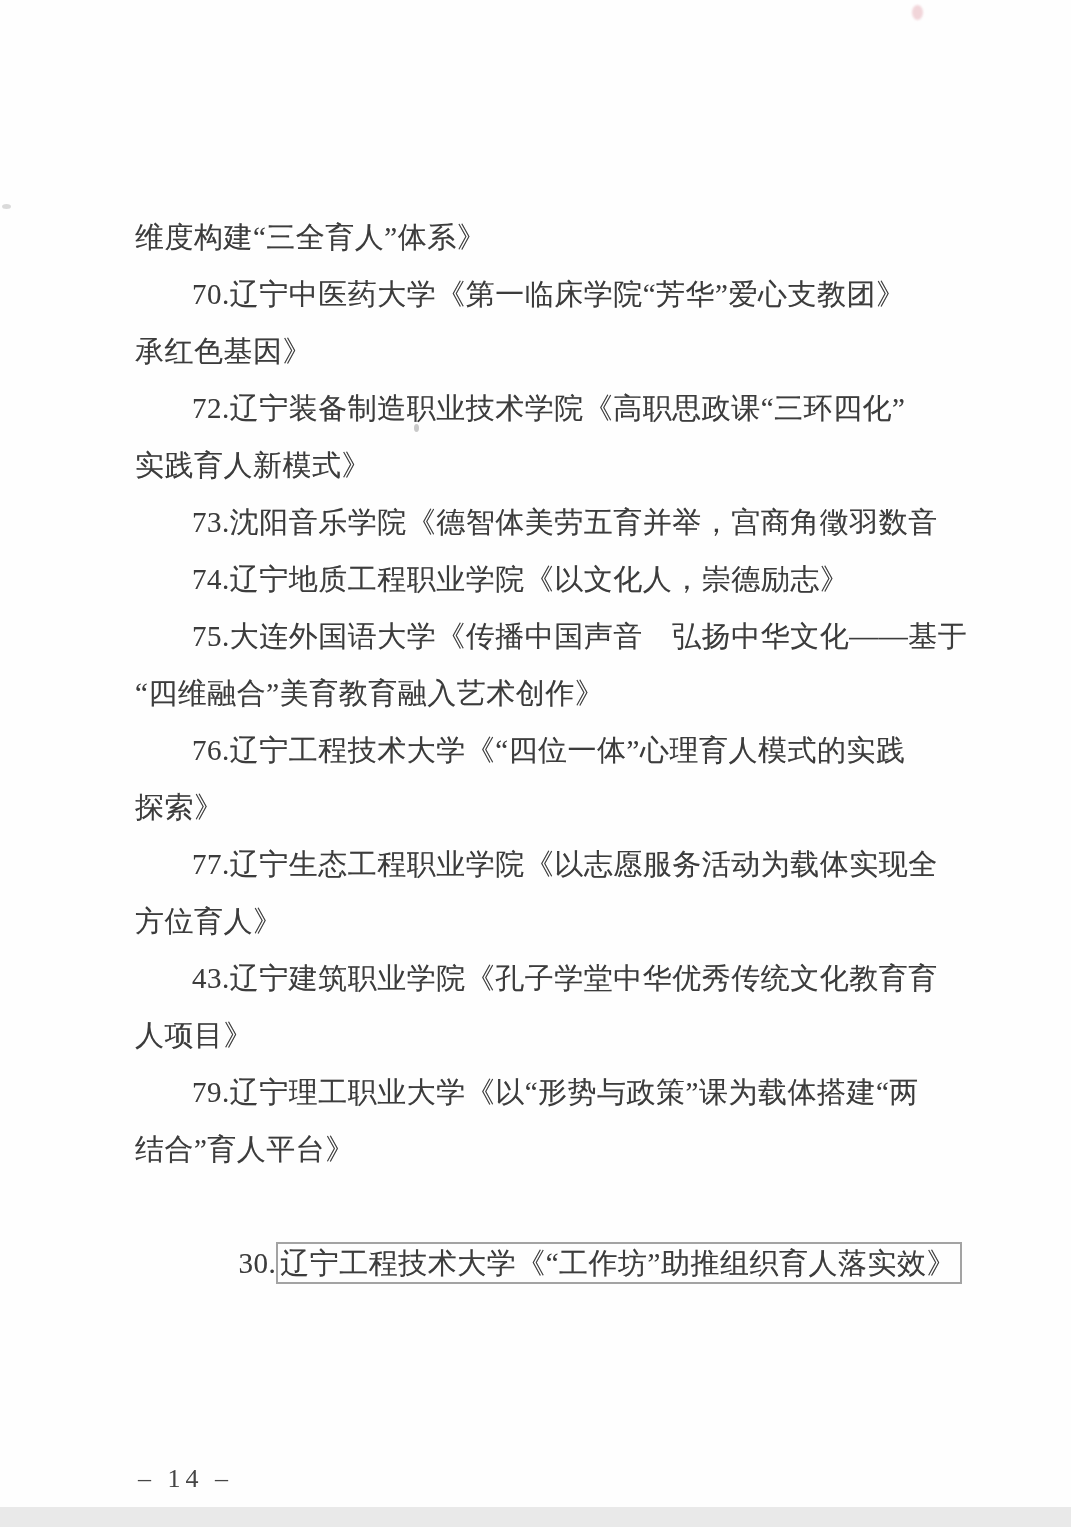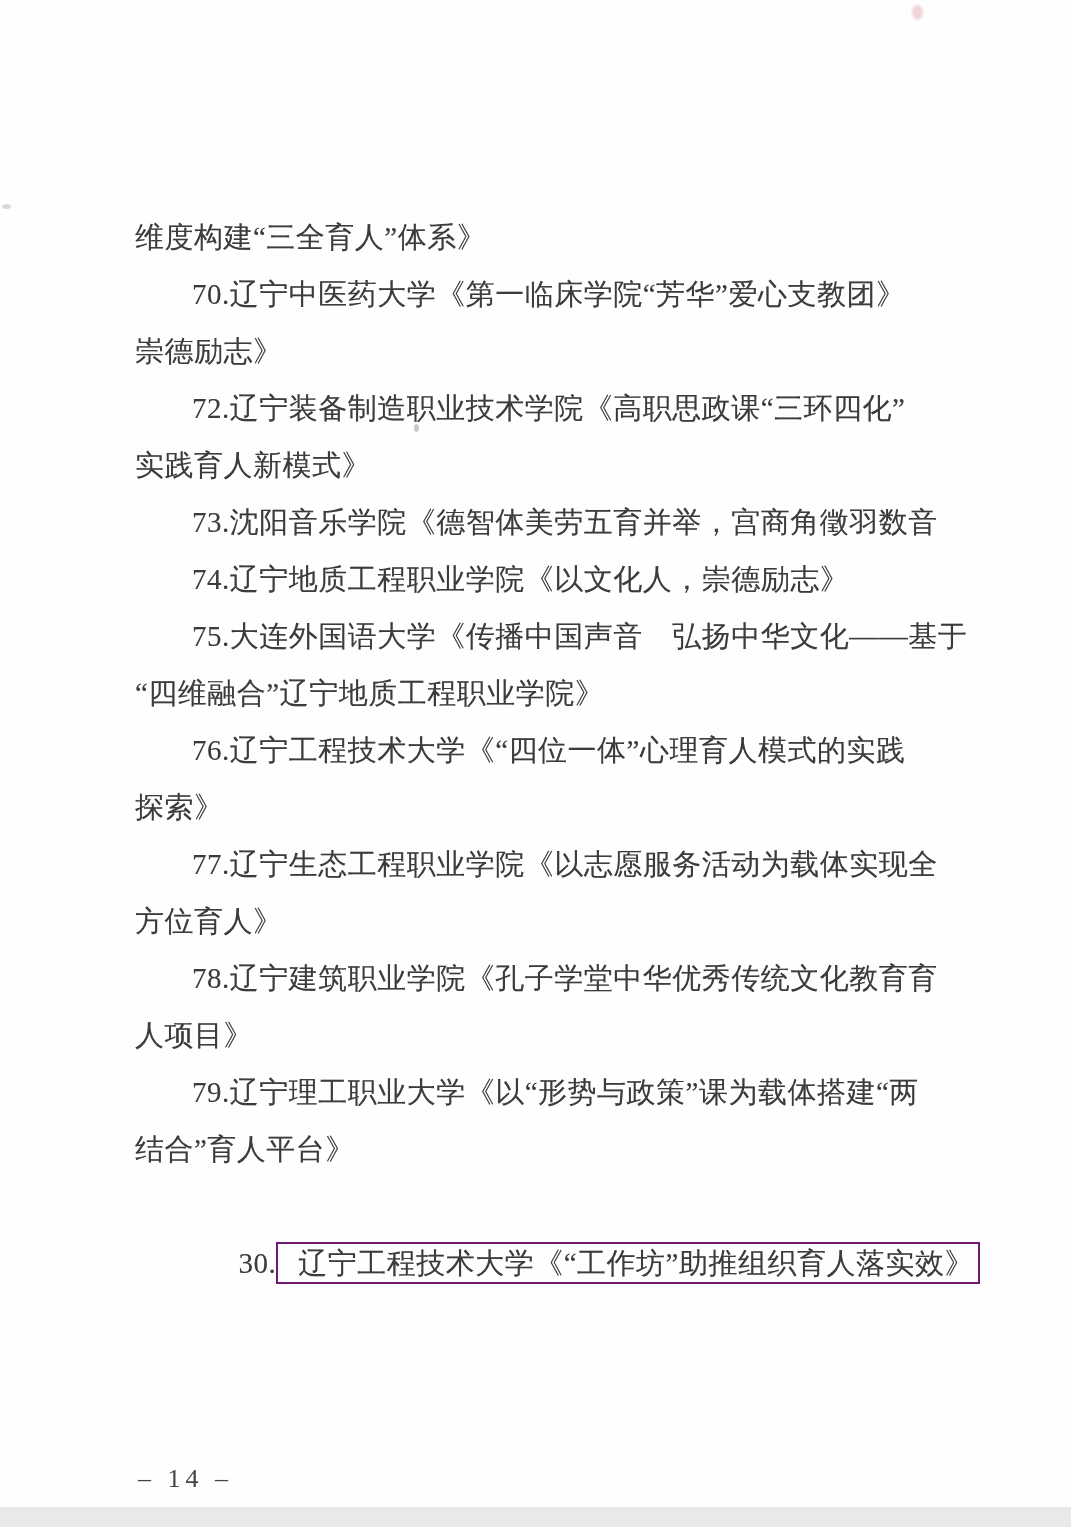--- a/index.html
+++ b/index.html
@@ -28,22 +28,22 @@
     letter-spacing: 0.5px;
     color: #3c3c3c;
     white-space: pre;
     text-shadow: 0 0 0.6px rgba(60,60,60,0.35);
   }
   .indent {
     padding-left: 57px;
   }
   .redbox {
     display: inline;
-    border: 2px solid #701a75;
-    padding: 3px 4px 3px 20px;
+    border: 2px solid #a3a3a3;
+    padding: 3px 4px 3px 2px;
   }
   .page-number {
     position: absolute;
     left: 138px;
     top: 1438px;
     height: 34px;
     line-height: 34px;
     font-size: 26px;
     letter-spacing: 5px;
     color: #454545;
@@ -83,32 +83,32 @@
 
 <div class="page">
 
   <div class="artifact artifact-pink"></div>
   <div class="artifact artifact-dot-left"></div>
   <div class="artifact artifact-dot-mid"></div>
 
   <div class="doc">
     <div class="line">维度构建“三全育人”体系》</div>
     <div class="line indent">70.辽宁中医药大学《第一临床学院“芳华”爱心支教团》</div>
-    <div class="line">崇德励志》</div>
+    <div class="line">承红色基因》</div>
     <div class="line indent">72.辽宁装备制造职业技术学院《高职思政课“三环四化”</div>
     <div class="line">实践育人新模式》</div>
     <div class="line indent">73.沈阳音乐学院《德智体美劳五育并举，宫商角徵羽数音</div>
     <div class="line indent">74.辽宁地质工程职业学院《以文化人，崇德励志》</div>
     <div class="line indent">75.大连外国语大学《传播中国声音　弘扬中华文化——基于</div>
-    <div class="line">“四维融合”辽宁地质工程职业学院》</div>
+    <div class="line">“四维融合”美育教育融入艺术创作》</div>
     <div class="line indent">76.辽宁工程技术大学《“四位一体”心理育人模式的实践</div>
     <div class="line">探索》</div>
     <div class="line indent">77.辽宁生态工程职业学院《以志愿服务活动为载体实现全</div>
     <div class="line">方位育人》</div>
-    <div class="line indent">78.辽宁建筑职业学院《孔子学堂中华优秀传统文化教育育</div>
+    <div class="line indent">43.辽宁建筑职业学院《孔子学堂中华优秀传统文化教育育</div>
     <div class="line">人项目》</div>
     <div class="line indent">79.辽宁理工职业大学《以“形势与政策”课为载体搭建“两</div>
     <div class="line">结合”育人平台》</div>
     <div class="line indent">
       <span>30.</span><span class="redbox">辽宁工程技术大学《“工作坊”助推组织育人落实效》</span>
     </div>
   </div>
 
   <div class="page-number">– 14 –</div>
 

